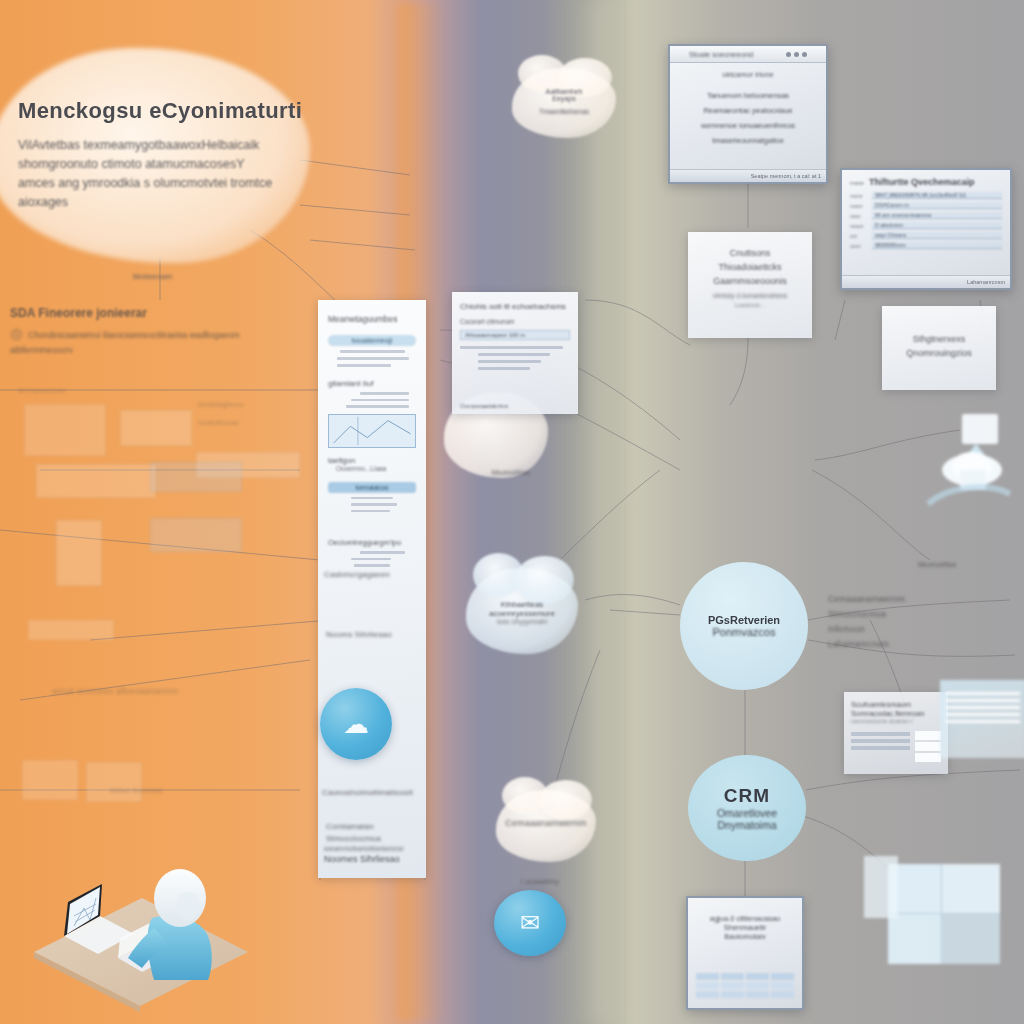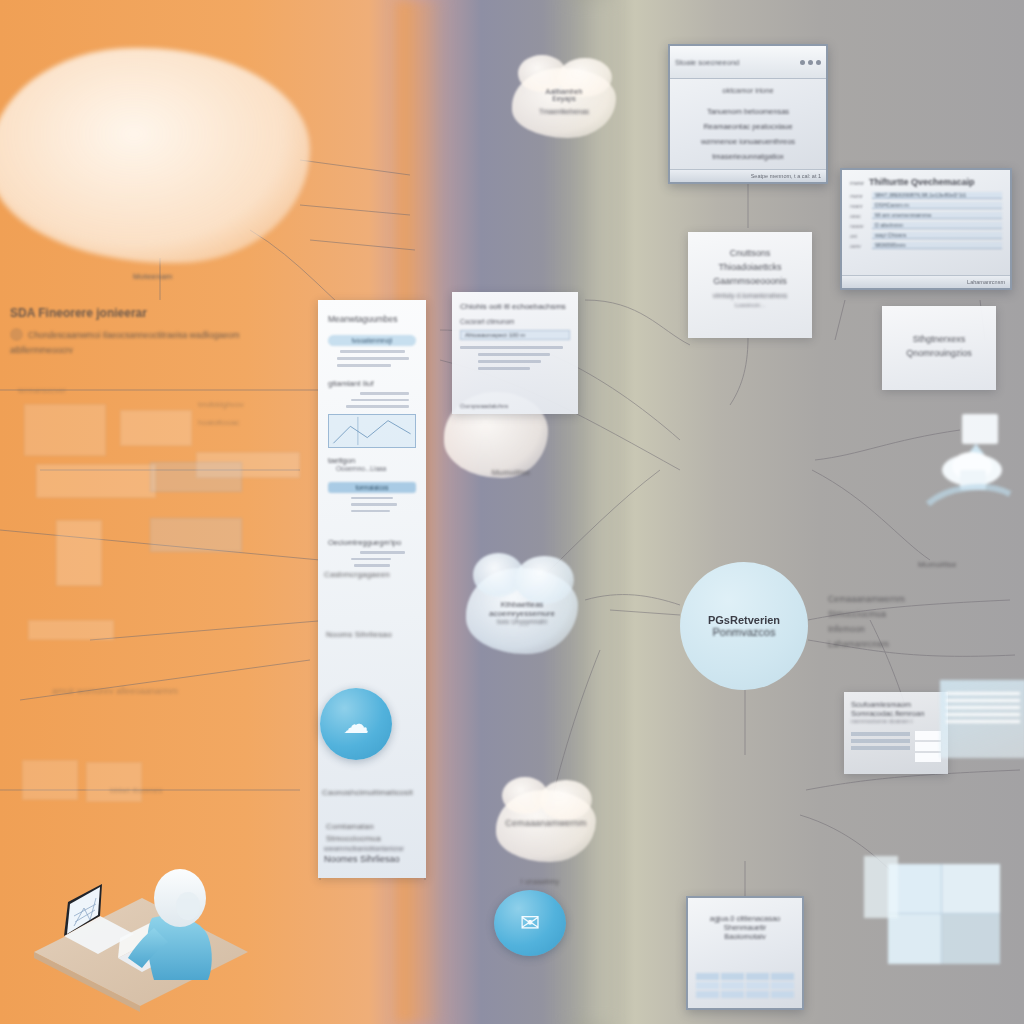--- a/index.html
+++ b/index.html
@@ -59,23 +59,23 @@
   #hero-text .l {
     font-size: 12.5px; color: #5d5a5c; line-height: 19px; filter: blur(.9px);
   }
 
   
   .win {
     position: absolute; background: linear-gradient(160deg, #f4f6f8, #e4e8ee 55%, #d7dce3);
     border: 2px solid #8d9aab; box-shadow: 0 3px 10px rgba(40,45,60,.28);
   }
   .win .bar {
-    height: 33px; background: linear-gradient(180deg, #f7f9fb, #dfe4ea);
+    height: 17px; background: linear-gradient(180deg, #f7f9fb, #dfe4ea);
     border-bottom: 1px solid #b6bfcb; display: flex; align-items: center;
-    padding: 0 5px; gap: 4px;
+    padding: 0 19px; gap: 4px;
   }
   .win .bar .ttl { font-size: 7.5px; color: #5a5d66; flex: 1; filter: blur(.9px); }
   .win .bar .dots { display: flex; gap: 3px; }
   .win .bar .dots i { width: 5px; height: 5px; border-radius: 50%; background: #8a92a0; display: block; }
   .win .body { padding: 7px 10px; }
   .win .foot {
     position: absolute; left: 0; right: 0; bottom: 0; height: 13px;
     background: linear-gradient(180deg, #e9edf2, #cfd6df);
     border-top: 1px solid #b9c2cd; display: flex; align-items: center;
     justify-content: flex-end; gap: 5px; padding: 0 5px;
@@ -169,20 +169,26 @@
       <path d="M980,300 L985,340"></path>
       <path d="M870,620 C890,660 900,690 905,705"></path>
     </g>
     <g stroke="#5d5a60" stroke-width="1.1" fill="none" opacity="0.38">
       <path d="M320,330 L320,880"></path>
       <path d="M425,330 L425,880"></path>
     </g>
   </svg>
 
   <div id="hero-cloud" class="cloud"></div>
+  <div id="hero-text">
+    <div class="t">Menckogsu eCyonimaturti</div>
+    <div class="l">VilAvtetbas texmeamygotbaawoxHelbaicaik</div>
+    <div class="l">shomgroonuto ctimoto atamucmacosesY</div>
+    <div class="l">amces ang ymroodkia s olumcmotvtei tromtce aioxages</div>
+  </div>
   <div class="lbl" style="left:133px; top:272px;">Moteenam</div>
 
   <div style="position:absolute; left:10px; top:306px; width:300px;">
     <div style="font-size:12px; font-weight:600; color:#6d5a4c; filter:blur(1px);">SDA Fineorere jonieerar</div>
     <div style="display:flex; gap:5px; margin-top:8px; align-items:flex-start;">
       <span style="width:13px;height:13px;border-radius:50%;background:rgba(160,120,85,.35);display:inline-block;flex:0 0 13px;filter:blur(1px);"></span>
       <span style="font-size:8.5px; color:#6f5c4d; line-height:14px; filter:blur(1.5px);">Chondescaanwmoi Ilaeocsanneoctitraeisa wadliogaeom</span>
     </div>
     <div style="font-size:8.5px; color:#6f5c4d; margin-top:3px; filter:blur(1.5px);">atbllermmeoocrv</div>
   </div>
@@ -419,20 +425,25 @@
     <rect x="42" y="62" width="26" height="20" rx="2" fill="#eff6fa"></rect>
     <path d="M10,96 C30,78 70,74 92,86" stroke="#bcd9e8" stroke-width="6" fill="none" opacity=".7"></path>
   </svg>
 
 
   <div class="node" id="node-blue1">
     <div class="n1" style="font-size:11px;">PGsRetverien</div>
     <div class="n2" style="font-size:11px;">Ponmvazcos</div>
   </div>
 
+  <div class="node" id="node-blue2">
+    <div class="n1" style="font-size:19px; font-weight:700; letter-spacing:1px;">CRM</div>
+    <div class="n2" style="font-size:10.5px;">Omaretlovee</div>
+    <div class="n2" style="font-size:10.5px;">Dnymatoima</div>
+  </div>
 
   <div style="position:absolute; left:828px; top:592px; width:194px; line-height:15px;">
     <div class="lbl" style="position:static; font-size:8.5px;">Cemaaanamwernm</div>
     <div class="lbl" style="position:static; font-size:8.5px;">Stmocciocmua</div>
     <div class="lbl" style="position:static; font-size:8.5px;">Infemoon</div>
     <div class="lbl" style="position:static; font-size:8.5px;">Lahamanrcnsm</div>
   </div>
   <div class="lbl" style="left:918px; top:560px; width:100px; font-size:8px;">Mumoittse</div>
 
   <div class="doc" style="left:844px; top:692px; width:104px; height:82px; background:linear-gradient(170deg, rgba(242,244,247,.9), rgba(220,225,232,.85));">

